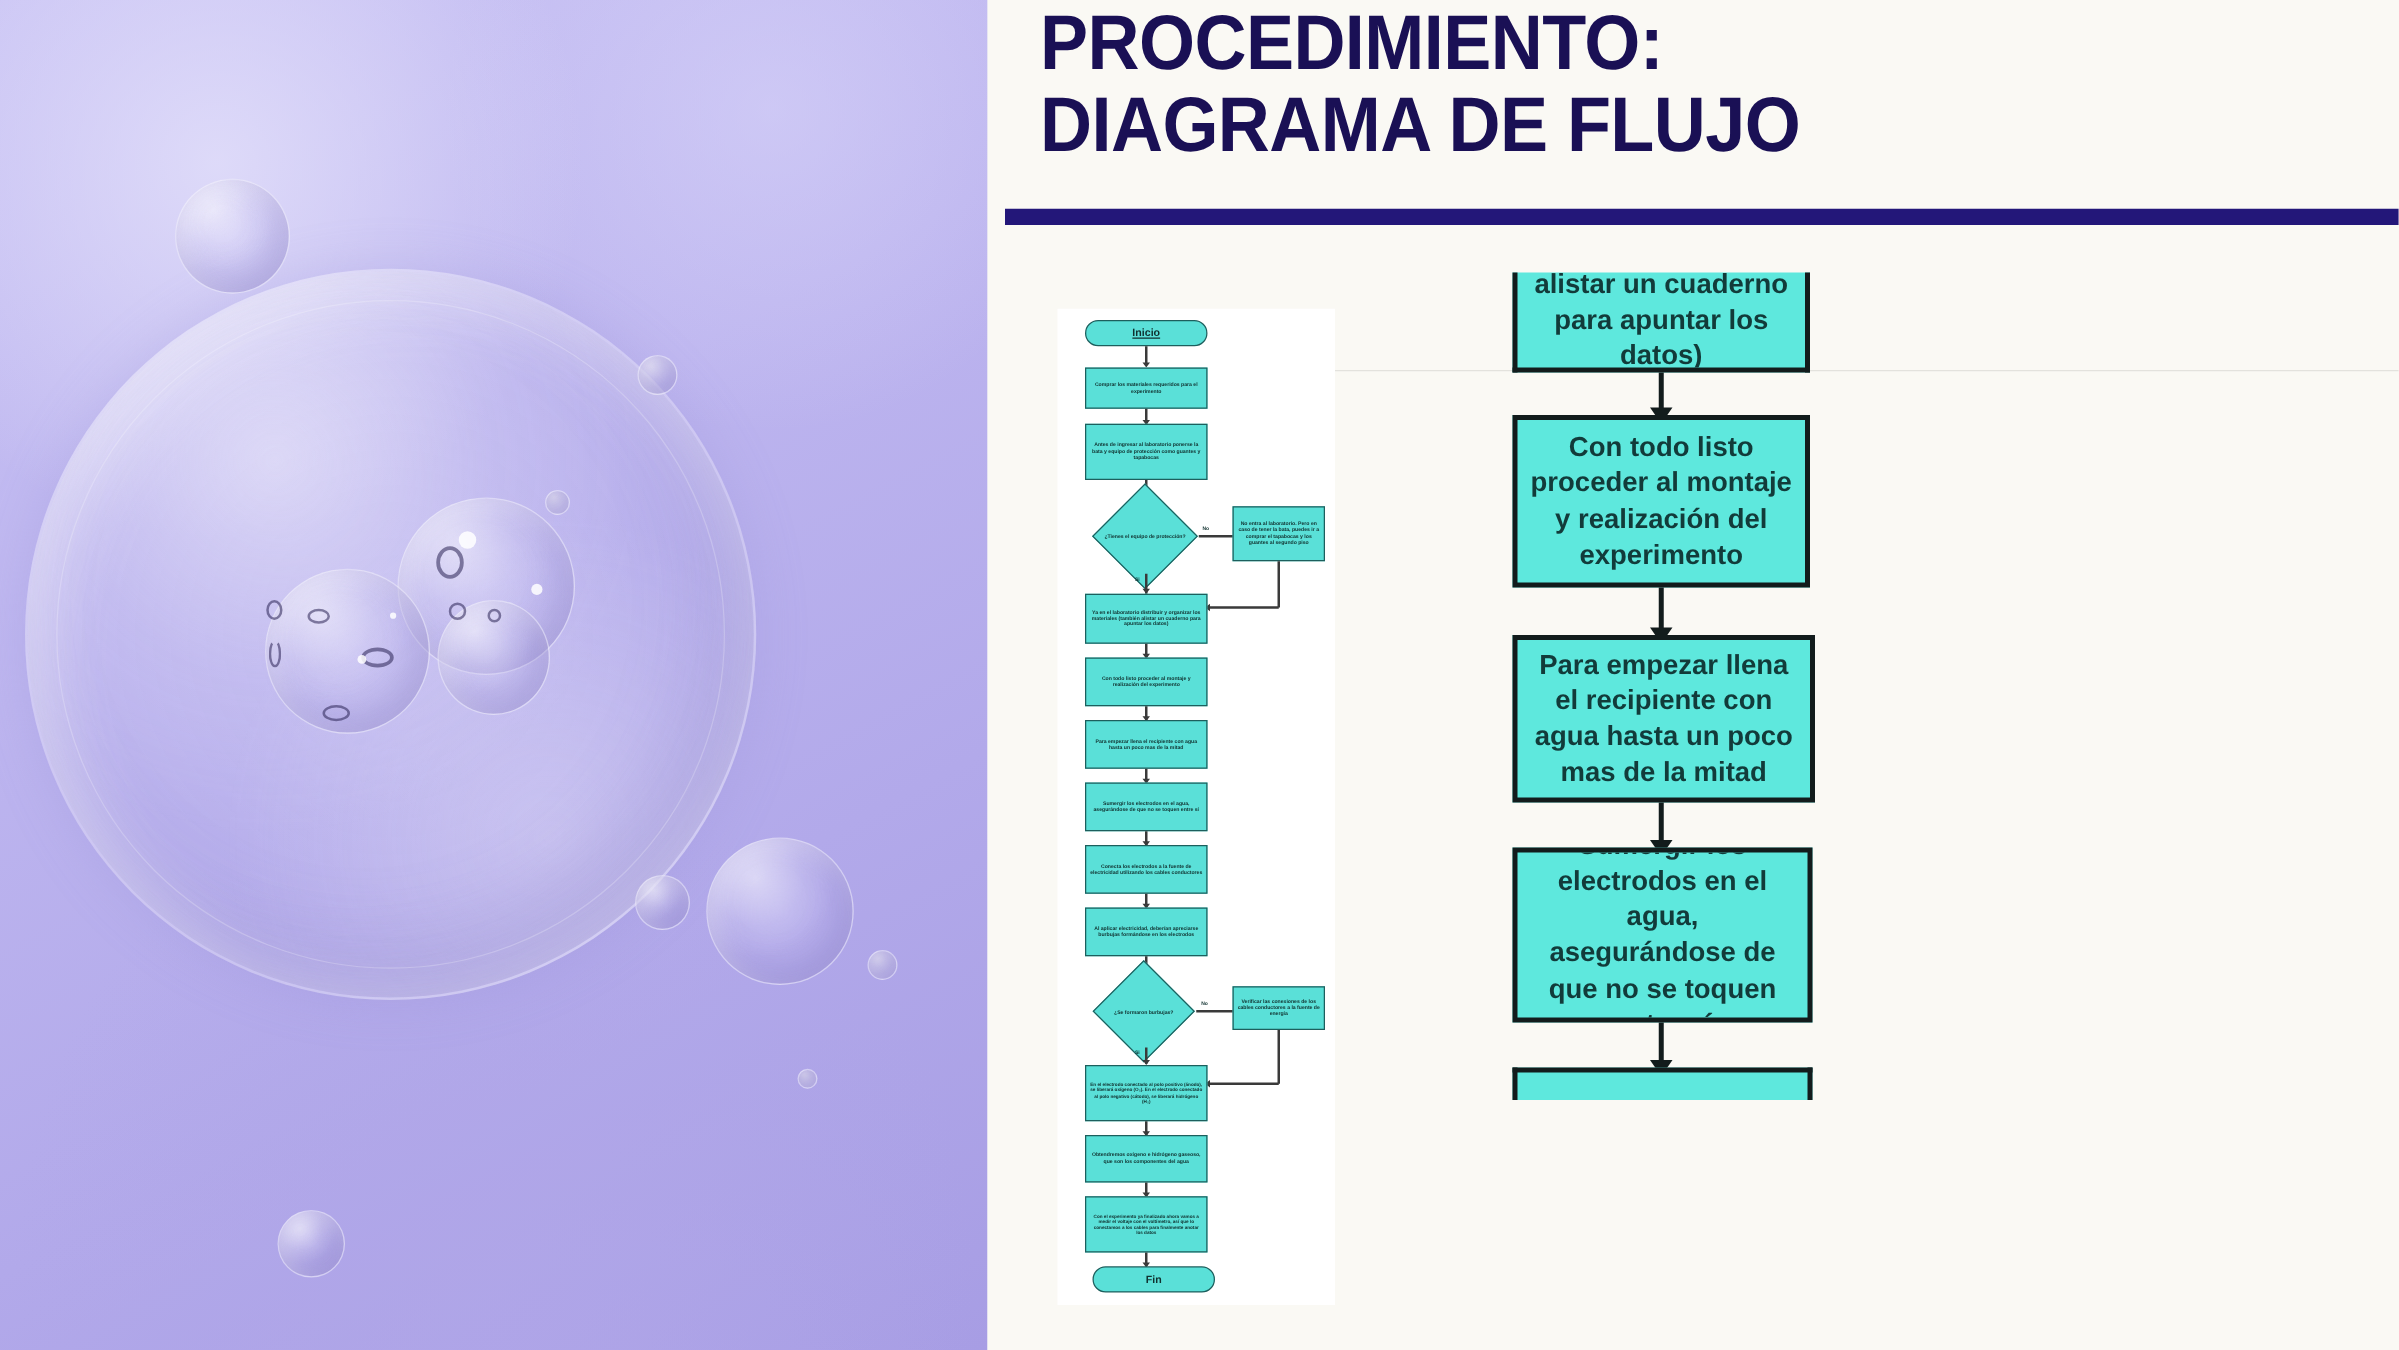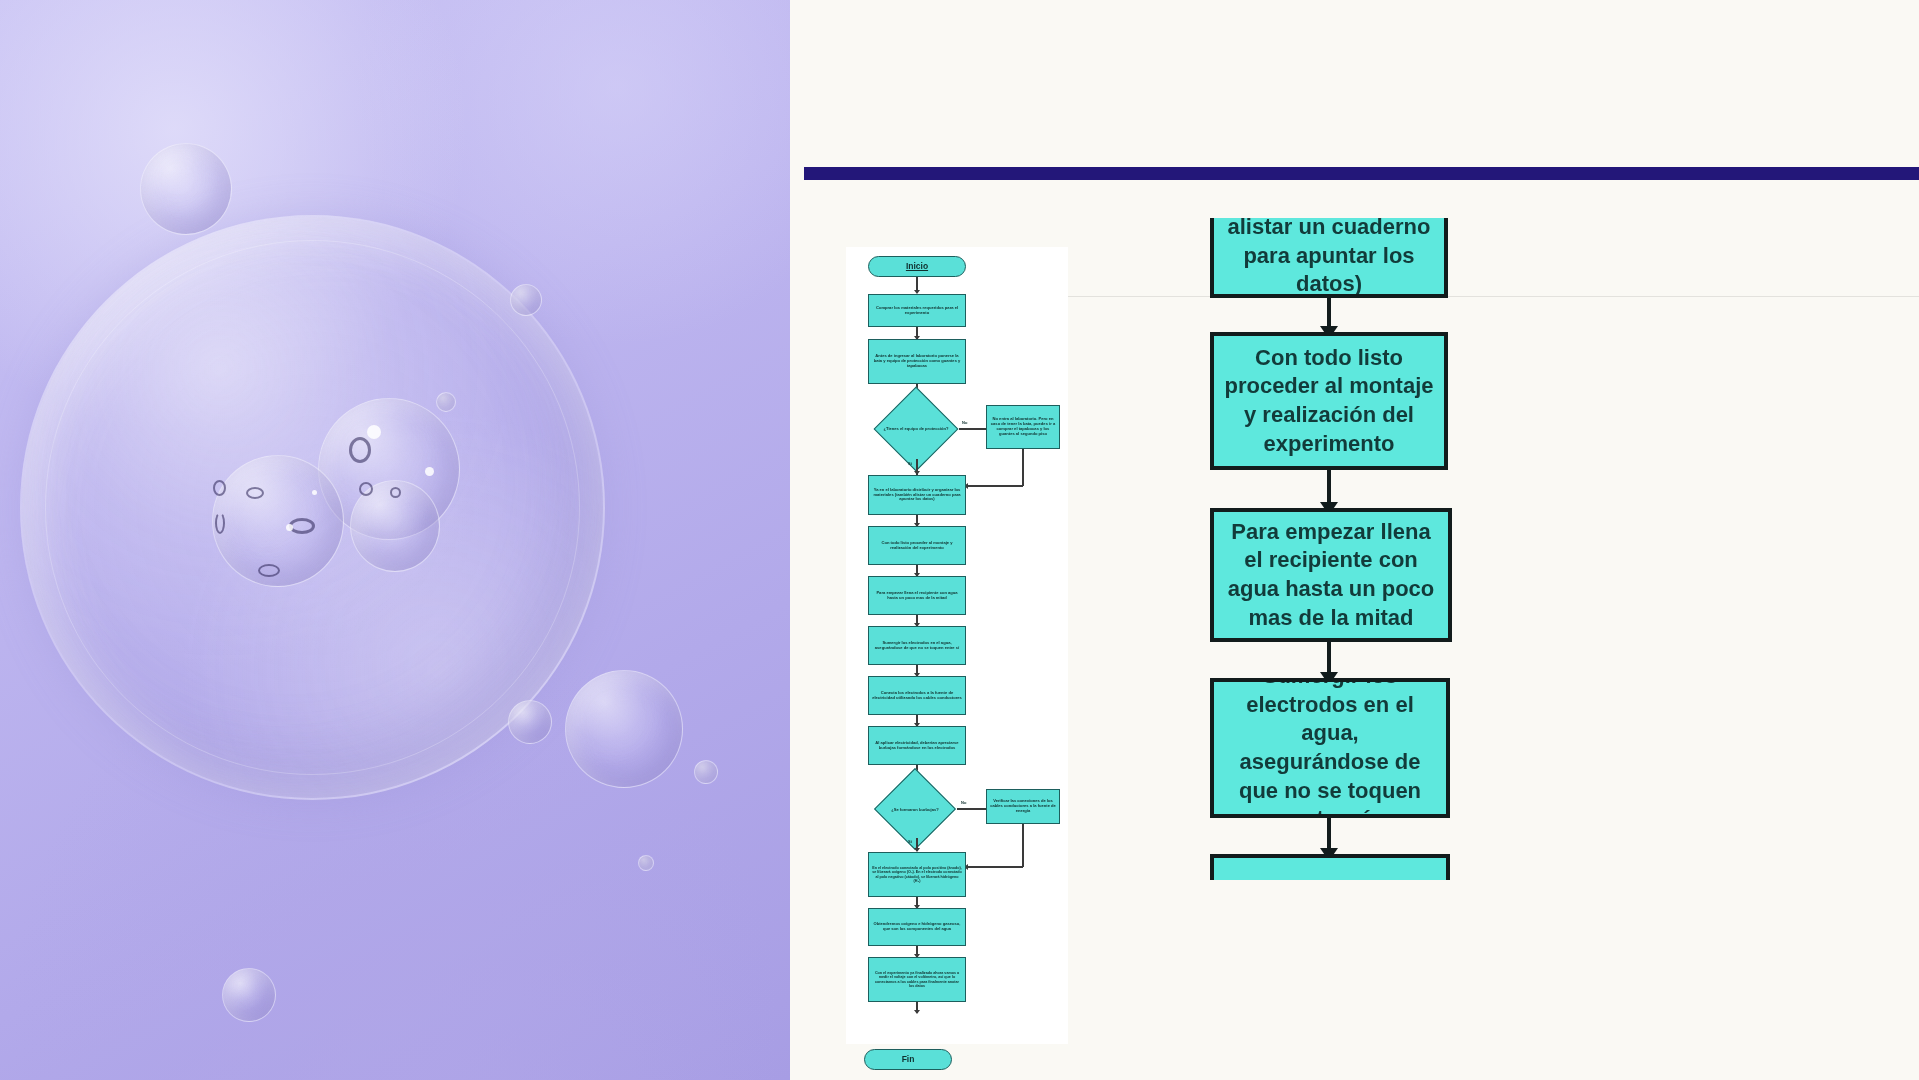--- a/index.html
+++ b/index.html
@@ -223,20 +223,24 @@
     <div class="ring r7"></div>
     <div class="ring r8"></div>
     <div class="spk" style="left:367px;top:425px;width:14px;height:14px;"></div>
     <div class="spk" style="left:425px;top:467px;width:9px;height:9px;"></div>
     <div class="spk" style="left:286px;top:524px;width:7px;height:7px;"></div>
     <div class="spk" style="left:312px;top:490px;width:5px;height:5px;"></div>
   </div>
 
   <div class="content-panel">
 
+    <div class="title-block">
+      <div class="title-line">PROCEDIMIENTO:</div>
+      <div class="title-line">DIAGRAMA DE FLUJO</div>
+    </div>
     <div class="title-rule"></div>
 
     <div class="faint-rule"></div>
 
     <div class="sheet">
       <div class="mini">
 
         <div class="node term" style="left:22px;top:9px;width:98px;height:21px;text-decoration:underline;">Inicio</div>
         <div class="conn" style="left:70px;top:30px;width:1.5px;height:15px;"></div>
         <div class="arrow" style="left:68px;top:43px;"></div>
@@ -304,21 +308,21 @@
         <div class="arrow" style="left:68px;top:658px;"></div>
 
         <div class="node proc" style="left:22px;top:661px;width:98px;height:38px;">Obtendremos oxígeno e hidrógeno gaseoso, que son los componentes del agua</div>
         <div class="conn" style="left:70px;top:699px;width:1.5px;height:11px;"></div>
         <div class="arrow" style="left:68px;top:707px;"></div>
 
         <div class="node proc" style="left:22px;top:710px;width:98px;height:45px;font-size:3.7px;">Con el experimento ya finalizado ahora vamos a medir el voltaje con el voltímetro, así que lo conectamos a los cables para finalmente anotar los datos</div>
         <div class="conn" style="left:70px;top:755px;width:1.5px;height:11px;"></div>
         <div class="arrow" style="left:68px;top:763px;"></div>
 
-        <div class="node term" style="left:18px;top:766px;width:88px;height:21px;margin-top:36px;">Fin</div>
+        <div class="node term" style="left:28px;top:766px;width:98px;height:21px;">Fin</div>
       </div>
     </div>
 
     <div class="zoomchart">
 
       <div class="zbox" style="left:100px;top:-18px;width:238px;height:80px;border-top:none;">alistar un cuaderno para apuntar los datos)</div>
       <div class="zconn" style="left:217px;top:62px;height:34px;"></div>
       <div class="zarrow" style="left:210px;top:90px;"></div>
 
       <div class="zbox" style="left:100px;top:96px;width:238px;height:138px;">Con todo listo proceder al montaje y realización del experimento</div>

